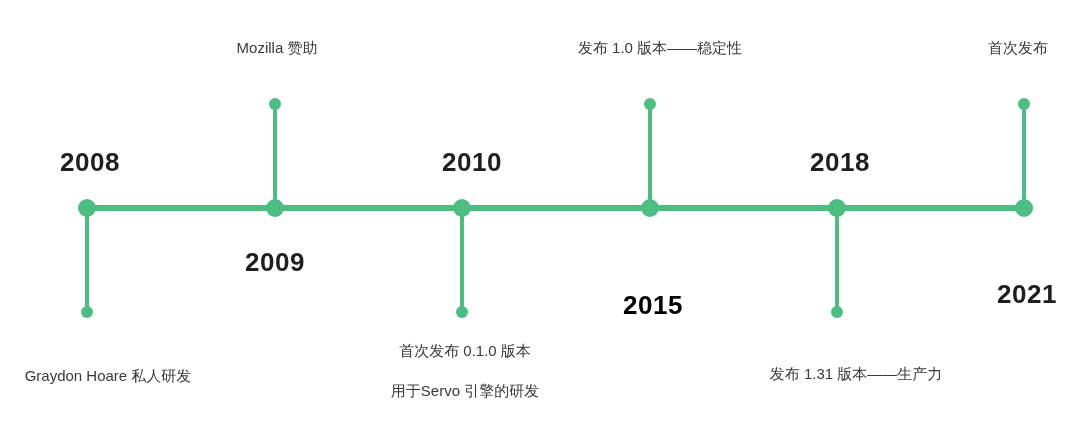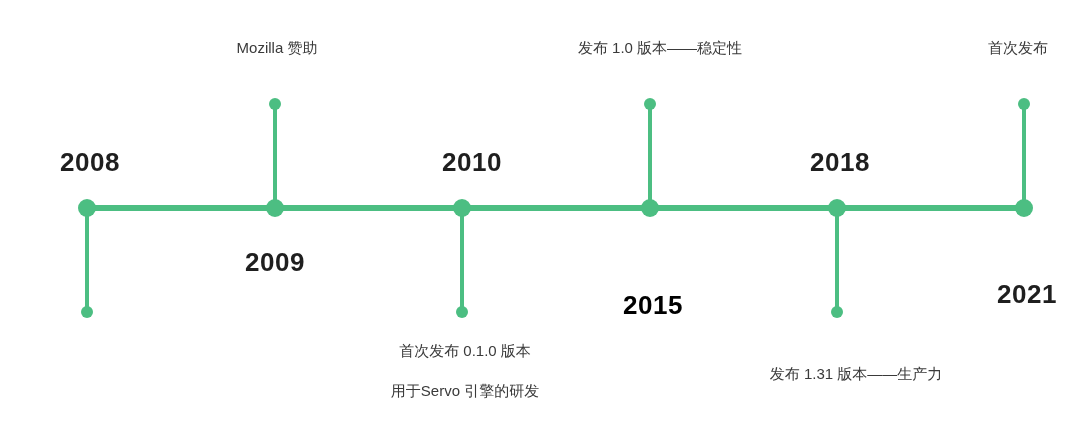--- a/index.html
+++ b/index.html
@@ -70,20 +70,21 @@
 </style>
 </head>
 <body>
 
 <div id="timeline-canvas">
   <div class="axis-line" style="left: 80px; width: 951px; top: 205px; background: rgb(76, 190, 130);"></div>
 <div class="stem" style="left: 85px; background: rgb(76, 190, 130); top: 208px; height: 104px;"></div>
     <div class="tip-node" style="left: 81px; top: 306px; background: rgb(76, 190, 130);"></div>
     <div class="axis-node" style="left: 78px; top: 199px; background: rgb(76, 190, 130);"></div>
     <div class="year-label" style="left: 90px; top: 147px; color: rgb(31, 31, 31);">2008</div>
+    <div class="event-label" style="left: 108px; top: 365px;">Graydon Hoare 私人研发</div>
     <div class="stem" style="left: 273px; background: rgb(76, 190, 130); top: 104px; height: 104px;"></div>
     <div class="tip-node" style="left: 269px; top: 98px; background: rgb(76, 190, 130);"></div>
     <div class="axis-node" style="left: 266px; top: 199px; background: rgb(76, 190, 130);"></div>
     <div class="year-label" style="left: 275px; top: 247px; color: rgb(31, 31, 31);">2009</div>
     <div class="event-label" style="left: 277px; top: 37px;">Mozilla 赞助</div>
     <div class="stem" style="left: 460px; background: rgb(76, 190, 130); top: 208px; height: 104px;"></div>
     <div class="tip-node" style="left: 456px; top: 306px; background: rgb(76, 190, 130);"></div>
     <div class="axis-node" style="left: 453px; top: 199px; background: rgb(76, 190, 130);"></div>
     <div class="year-label" style="left: 472px; top: 147px; color: rgb(31, 31, 31);">2010</div>
     <div class="event-label" style="left: 465px; top: 340px;">首次发布 0.1.0 版本</div>

